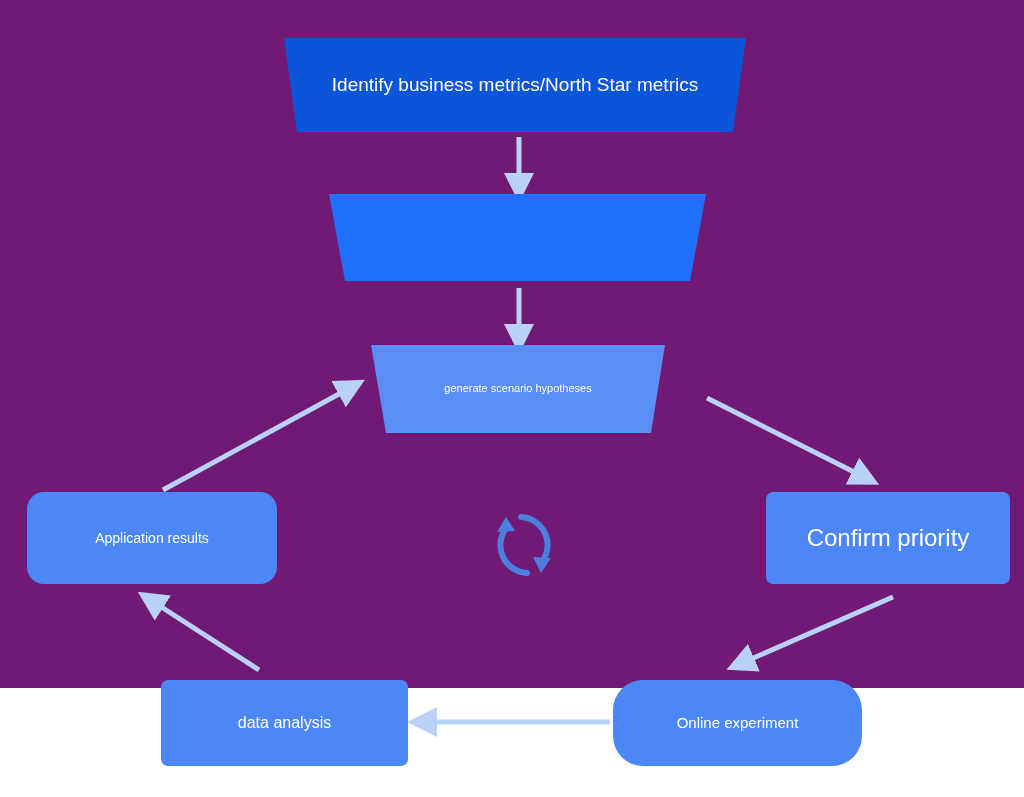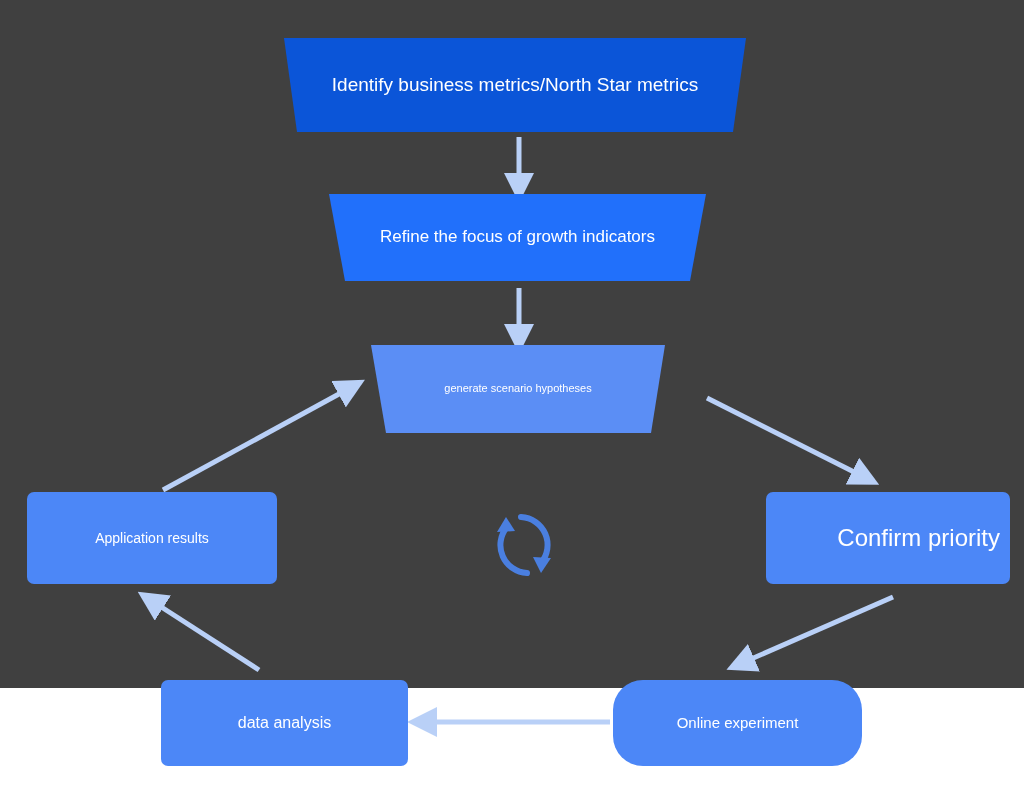--- a/index.html
+++ b/index.html
@@ -11,21 +11,21 @@
   body {
     font-family: "Liberation Sans", sans-serif;
     width: 1024px;
     height: 797px;
     overflow: hidden;
   }
   #diagram-root {
     position: relative;
     width: 1024px;
     height: 688px;
-    background: #404040;
+    background: #701a75;
   }
   #edge-layer {
     position: absolute;
     left: 0;
     top: 0;
     width: 1024px;
     height: 797px;
     pointer-events: none;
   }
   .node {
@@ -92,28 +92,28 @@
   .rect {
     border-radius: 7px;
     background: #4c87f7;
   }
   #node-application-results {
     left: 27px;
     top: 492px;
     width: 250px;
     height: 92px;
     font-size: 14px;
+    border-radius: 17px;
   }
   #node-confirm-priority {
     left: 766px;
     top: 492px;
     width: 244px;
     height: 92px;
     font-size: 24px;
-    justify-content: flex-end;
   }
   #node-data-analysis {
     left: 161px;
     top: 680px;
     width: 247px;
     height: 86px;
     font-size: 16px;
   }
   #node-online-experiment {
     left: 613px;
@@ -164,21 +164,20 @@
     <svg class="trap-shape" viewBox="0 0 462 94" preserveAspectRatio="none">
       <polygon points="0,0 462,0 449,94 13,94" fill="#0b55d8"></polygon>
     </svg>
     <span class="node-label trap-text">Identify business metrics/North Star metrics</span>
   </div>
 
   <div class="node trapezoid" id="node-refine-focus">
     <svg class="trap-shape" viewBox="0 0 377 87" preserveAspectRatio="none">
       <polygon points="0,0 377,0 361,87 16,87" fill="#2170fb"></polygon>
     </svg>
-    <span class="node-label trap-text">Refine the focus of growth indicators</span>
   </div>
 
   <div class="node trapezoid" id="node-generate-hypotheses">
     <svg class="trap-shape" viewBox="0 0 294 88" preserveAspectRatio="none">
       <polygon points="0,0 294,0 280,88 15,88" fill="#5b8ef5"></polygon>
     </svg>
     <span class="node-label trap-text">generate scenario hypotheses</span>
   </div>
 
   <div class="node rect" id="node-application-results">

